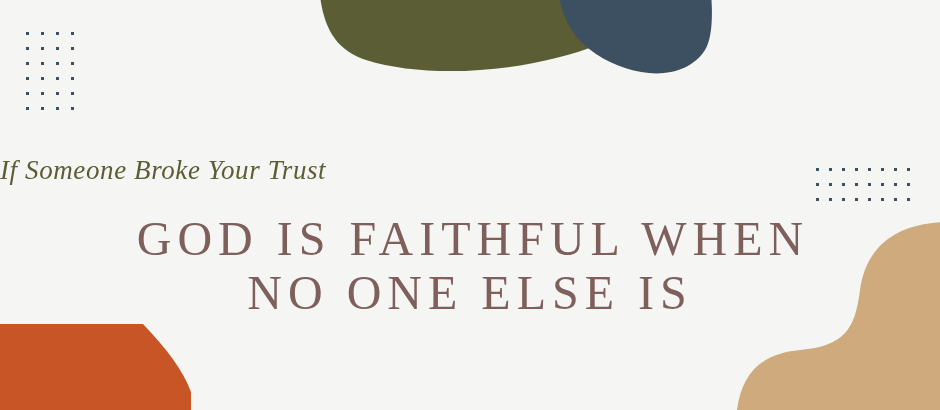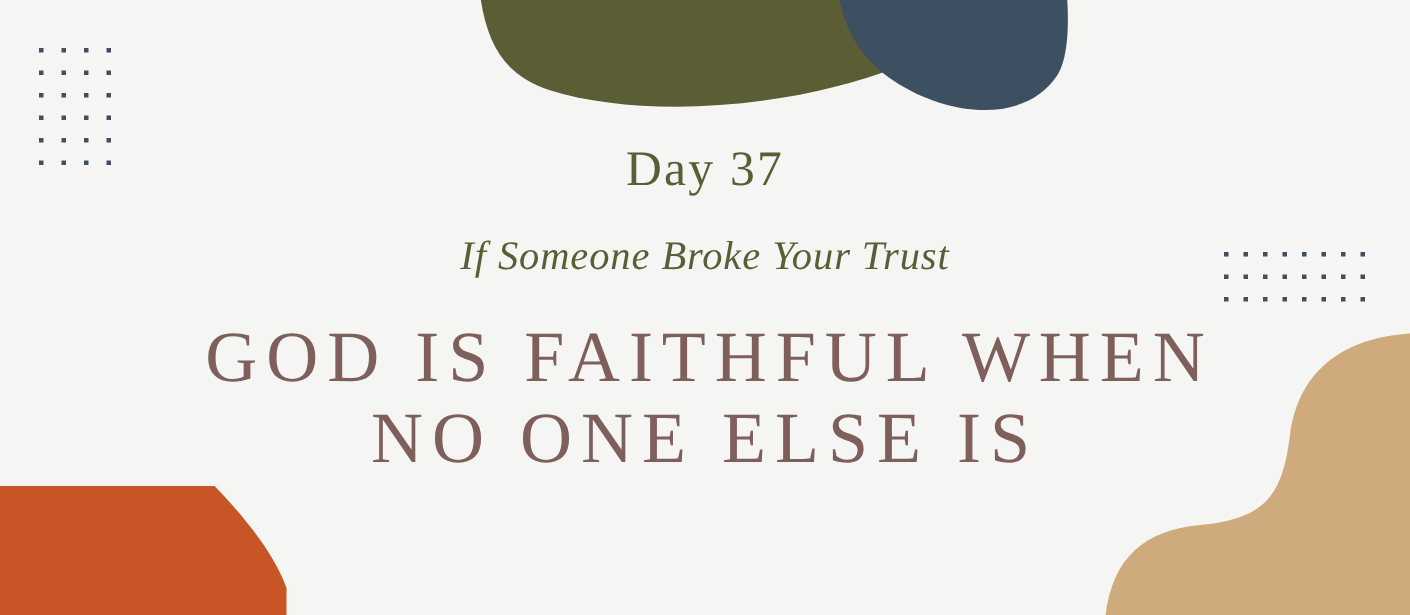--- a/index.html
+++ b/index.html
@@ -79,21 +79,21 @@
     font-weight: 400;
     letter-spacing: 1.5px;
     color: #5b5e35;
     line-height: 1;
   }
   #subtitle {
     position: absolute;
     top: 157px;
     left: 0;
     width: 940px;
-    text-align: center;
+    text-align: left;
     font-family: "Liberation Serif", "DejaVu Serif", serif;
     font-style: italic;
     font-size: 27px;
     font-weight: 400;
     letter-spacing: 0.6px;
     color: #5b5e35;
     line-height: 1;
   }
   #headline {
     position: absolute;
@@ -193,21 +193,20 @@
     <div class="dot"></div>
     <div class="dot"></div>
     <div class="dot"></div>
     <div class="dot"></div>
     <div class="dot"></div>
     <div class="dot"></div>
     <div class="dot"></div>
   </div>
 
   <div id="text-block">
-    <div id="day-label">Day 37</div>
 
     <div id="subtitle">If Someone Broke Your Trust</div>
 
     <div id="headline">GOD IS FAITHFUL WHEN
 NO ONE ELSE IS</div>
   </div>
 
 </div>
 
 </body></html>

